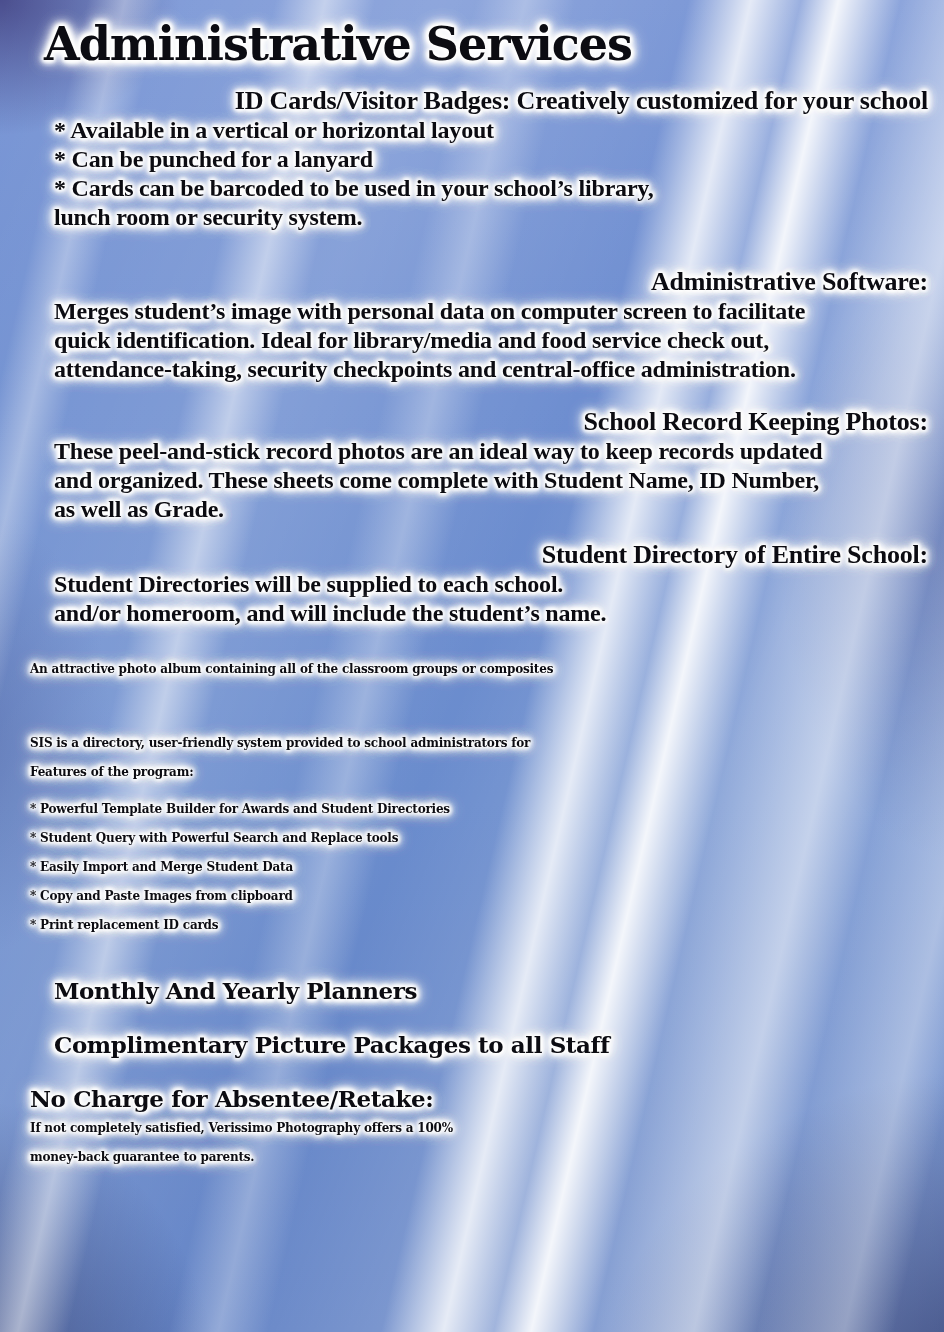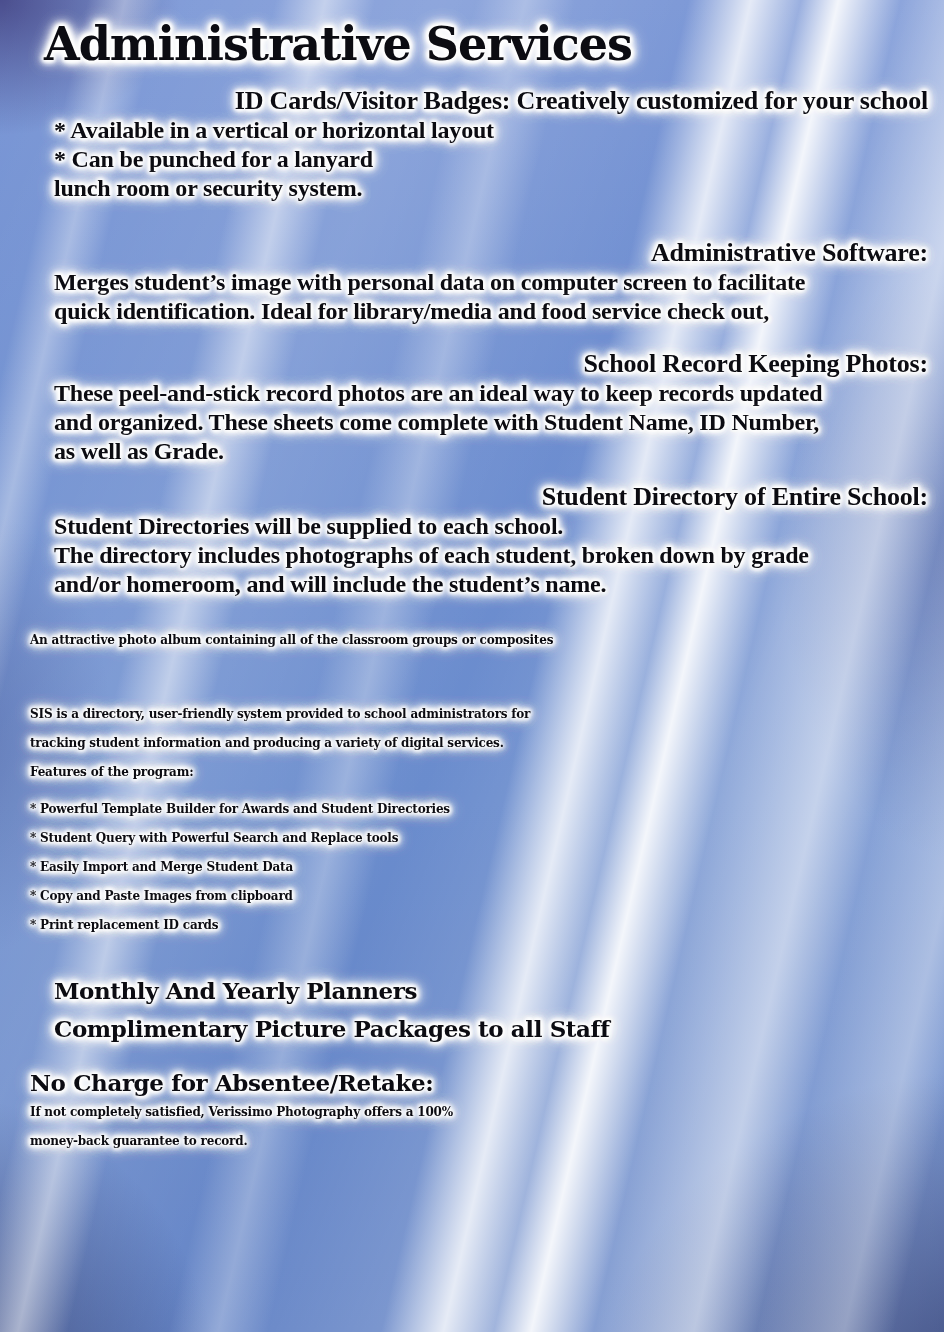--- a/index.html
+++ b/index.html
@@ -97,65 +97,65 @@
   .indent { padding-left: 14px; }
 
   .s-id-cards        { margin-top: 14px; }
   .s-admin-software  { margin-top: 34px; }
   .s-record-photos   { margin-top: 22px; }
   .s-student-dir     { margin-top: 15px; }
   .s-principals      { margin-top: 27px; }
   .s-sis             { margin-top: 45px; }
   .s-sis .features   { margin-top: 8px; }
   .s-planners        { margin-top: 36px; padding-left: 24px; }
-  .s-complimentary   { margin-top: 8px; padding-left: 24px; }
+  .s-complimentary   { margin-top: 24px; padding-left: 24px; }
   .s-no-charge       { margin-top: 24px; }
 </style>
 </head>
 <body>
 
 <div class="page">
   <div class="content">
 
     <h1 class="title glow">Administrative Services</h1>
 
     <section class="fa s-id-cards">
       <div class="heading glow nowrap">ID Cards/Visitor Badges: Creatively customized for your school</div>
       <div class="line glow nowrap">* Available in a vertical or horizontal layout</div>
       <div class="line glow nowrap">* Can be punched for a lanyard</div>
+      <div class="line glow nowrap">* Cards can be barcoded to be used in your school’s library,</div>
       <div class="line glow nowrap indent">lunch room or security system.</div>
     </section>
 
     <section class="fa s-admin-software">
       <div class="heading glow nowrap">Administrative Software:</div>
       <div class="line glow nowrap">Merges student’s image with personal data on computer screen to facilitate</div>
       <div class="line glow nowrap">quick identification. Ideal for library/media and food service check out,</div>
+      <div class="line glow nowrap">attendance-taking, security checkpoints and central-office administration.</div>
     </section>
 
     <section class="fa s-record-photos">
       <div class="heading glow nowrap">School Record Keeping Photos:</div>
       <div class="line glow nowrap">These peel-and-stick record photos are an ideal way to keep records updated</div>
       <div class="line glow nowrap">and organized. These sheets come complete with Student Name, ID Number,</div>
       <div class="line glow nowrap">as well as Grade.</div>
     </section>
 
     <section class="fa s-student-dir">
       <div class="heading glow nowrap">Student Directory of Entire School:</div>
       <div class="line glow nowrap">Student Directories will be supplied to each school.</div>
-      <div class="line glow nowrap">The directory includes photographs of each student, broken down by grade</div>
       <div class="line glow nowrap">and/or homeroom, and will include the student’s name.</div>
     </section>
 
     <section class="fb s-principals">
       <div class="line glow nowrap">An attractive photo album containing all of the classroom groups or composites</div>
     </section>
 
     <section class="fb s-sis">
       <div class="line glow nowrap">SIS is a directory, user-friendly system provided to school administrators for</div>
-      <div class="line glow nowrap">tracking student information and producing a variety of digital services.</div>
       <div class="line glow nowrap">Features of the program:</div>
       <div class="features">
         <div class="line glow nowrap">* Powerful Template Builder for Awards and Student Directories</div>
         <div class="line glow nowrap">* Student Query with Powerful Search and Replace tools</div>
         <div class="line glow nowrap">* Easily Import and Merge Student Data</div>
         <div class="line glow nowrap">* Copy and Paste Images from clipboard</div>
         <div class="line glow nowrap">* Print replacement ID cards</div>
       </div>
     </section>
 
@@ -163,17 +163,17 @@
       <div class="heading glow nowrap">Monthly And Yearly Planners</div>
     </section>
 
     <section class="fb s-complimentary">
       <div class="heading glow nowrap">Complimentary Picture Packages to all Staff</div>
     </section>
 
     <section class="fb s-no-charge">
       <div class="heading glow nowrap">No Charge for Absentee/Retake:</div>
       <div class="line glow nowrap">If not completely satisfied, Verissimo Photography offers a 100%</div>
-      <div class="line glow nowrap">money-back guarantee to record.</div>
+      <div class="line glow nowrap">money-back guarantee to parents.</div>
     </section>
 
   </div>
 </div>
 
 </body></html>

